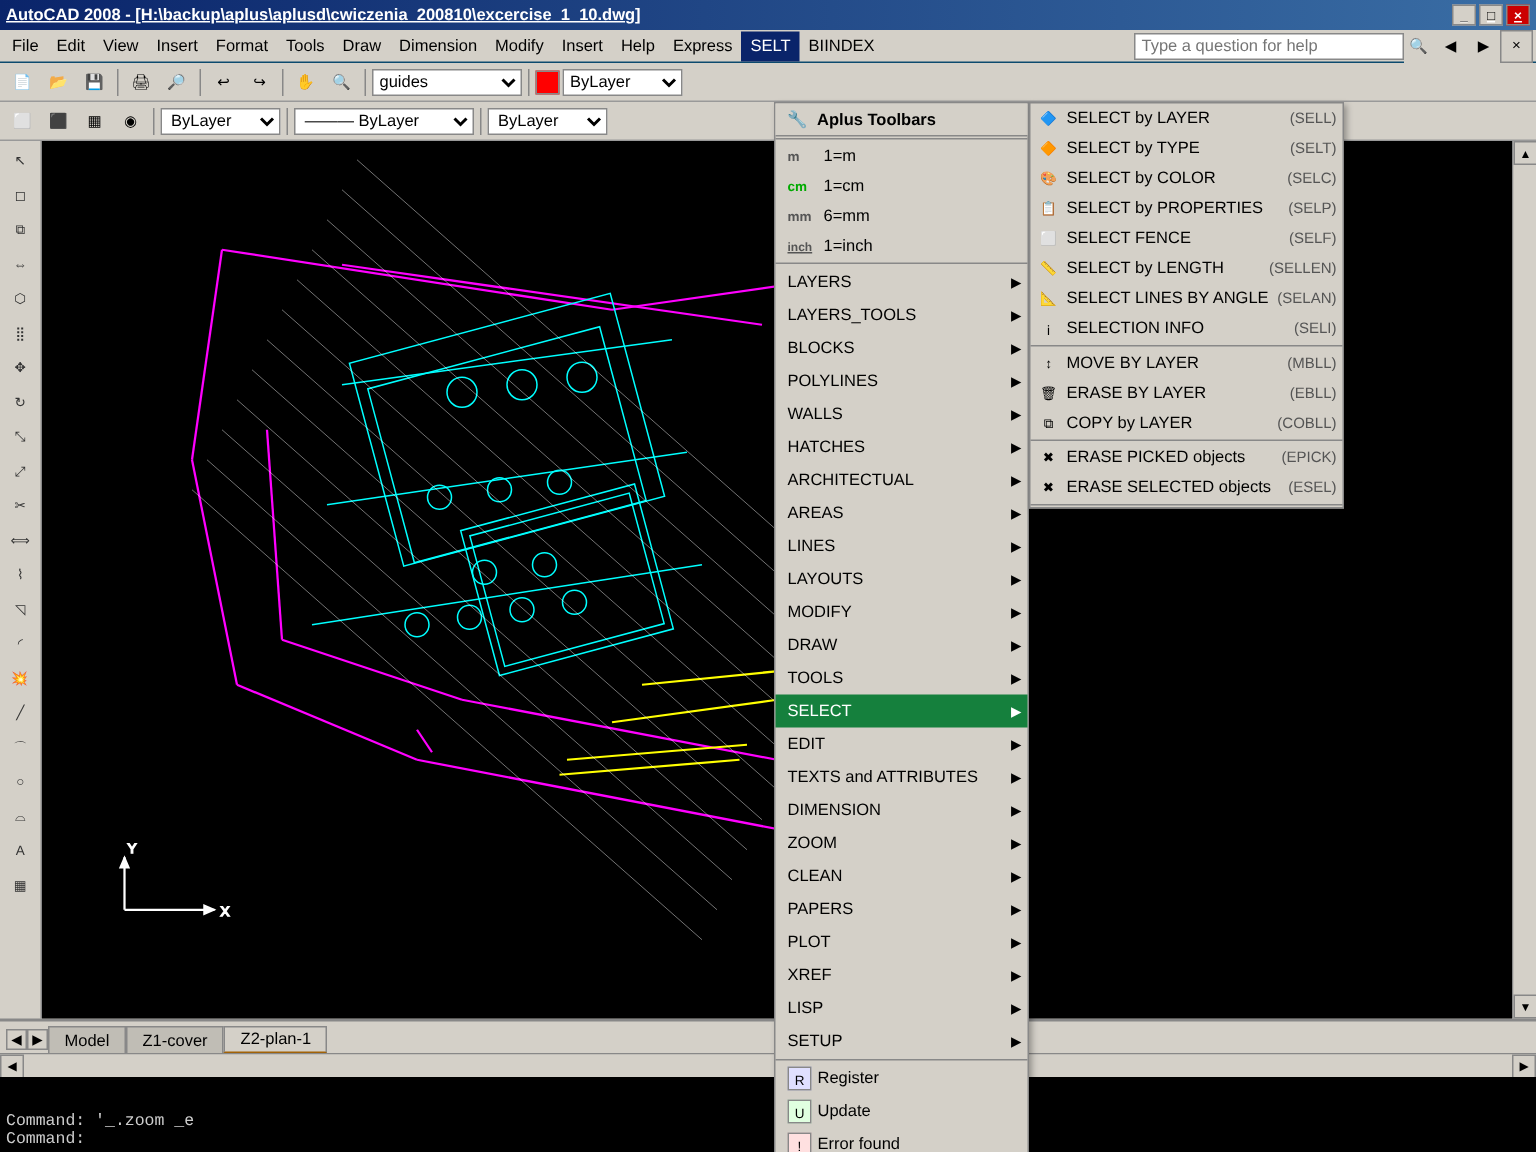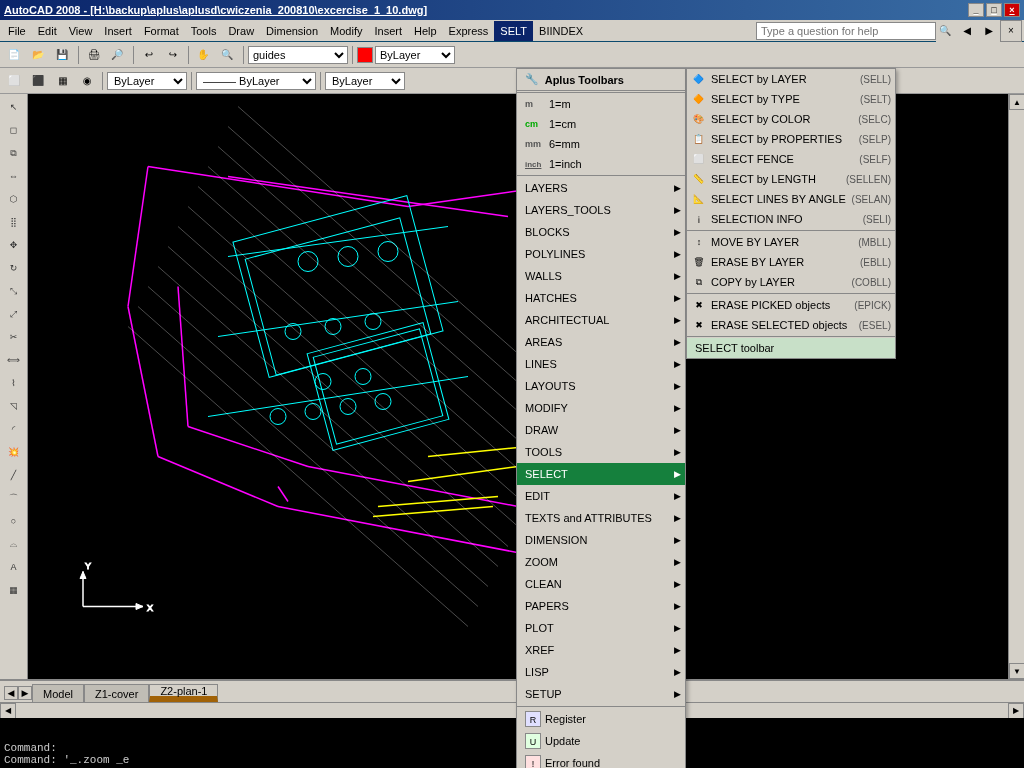--- a/index.html
+++ b/index.html
@@ -133,21 +133,21 @@
     .tab {
       padding: 2px 10px;
       background: #c0bdb5;
       border: 1px solid #888;
       border-bottom: none;
       font-size: 11px;
       cursor: pointer;
       height: 18px;
       display: flex; align-items: center;
     }
-    .tab.active { background: #d4d0c8; border-bottom: 6px solid #a16207; }
+    .tab.active { background: #d4d0c8; border-bottom: 1px solid #a16207; }
     .tab-nav {
       width: 14px; height: 14px;
       background: #d4d0c8;
       border: 1px solid #888;
       display: flex; align-items: center; justify-content: center;
       font-size: 9px;
       cursor: pointer;
       margin-bottom: 2px;
     }
 
@@ -514,22 +514,22 @@
     </div>
   </div>
 
   <div id="bottom-scrollbar">
     <div class="hscroll-btn">◀</div>
     <div class="hscroll-track"></div>
     <div class="hscroll-btn">▶</div>
   </div>
 
   <div id="command-area">
+    <div>Command:  '_.zoom _e</div>
     <div>Command:</div>
-    <div>Command:  '_.zoom _e</div>
   </div>
 </div>
 
 <div id="aplus-menu">
   <div class="aplus-header-item">
     <span style="margin-right:6px;">🔧</span>
     <span>Aplus Toolbars</span>
   </div>
   <div class="aplus-menu-separator"></div>
   <div class="unit-item">
@@ -651,16 +651,13 @@
     <span class="sub-icon">✖</span>
     ERASE PICKED objects
     <span class="sub-shortcut">(EPICK)</span>
   </div>
   <div class="sub-menu-item">
     <span class="sub-icon">✖</span>
     ERASE SELECTED objects
     <span class="sub-shortcut">(ESEL)</span>
   </div>
   <div class="sub-menu-separator"></div>
-  <div class="sub-toolbar-item highlighted">
-    SELECT toolbar
-  </div>
 </div>
 
 </body></html>

